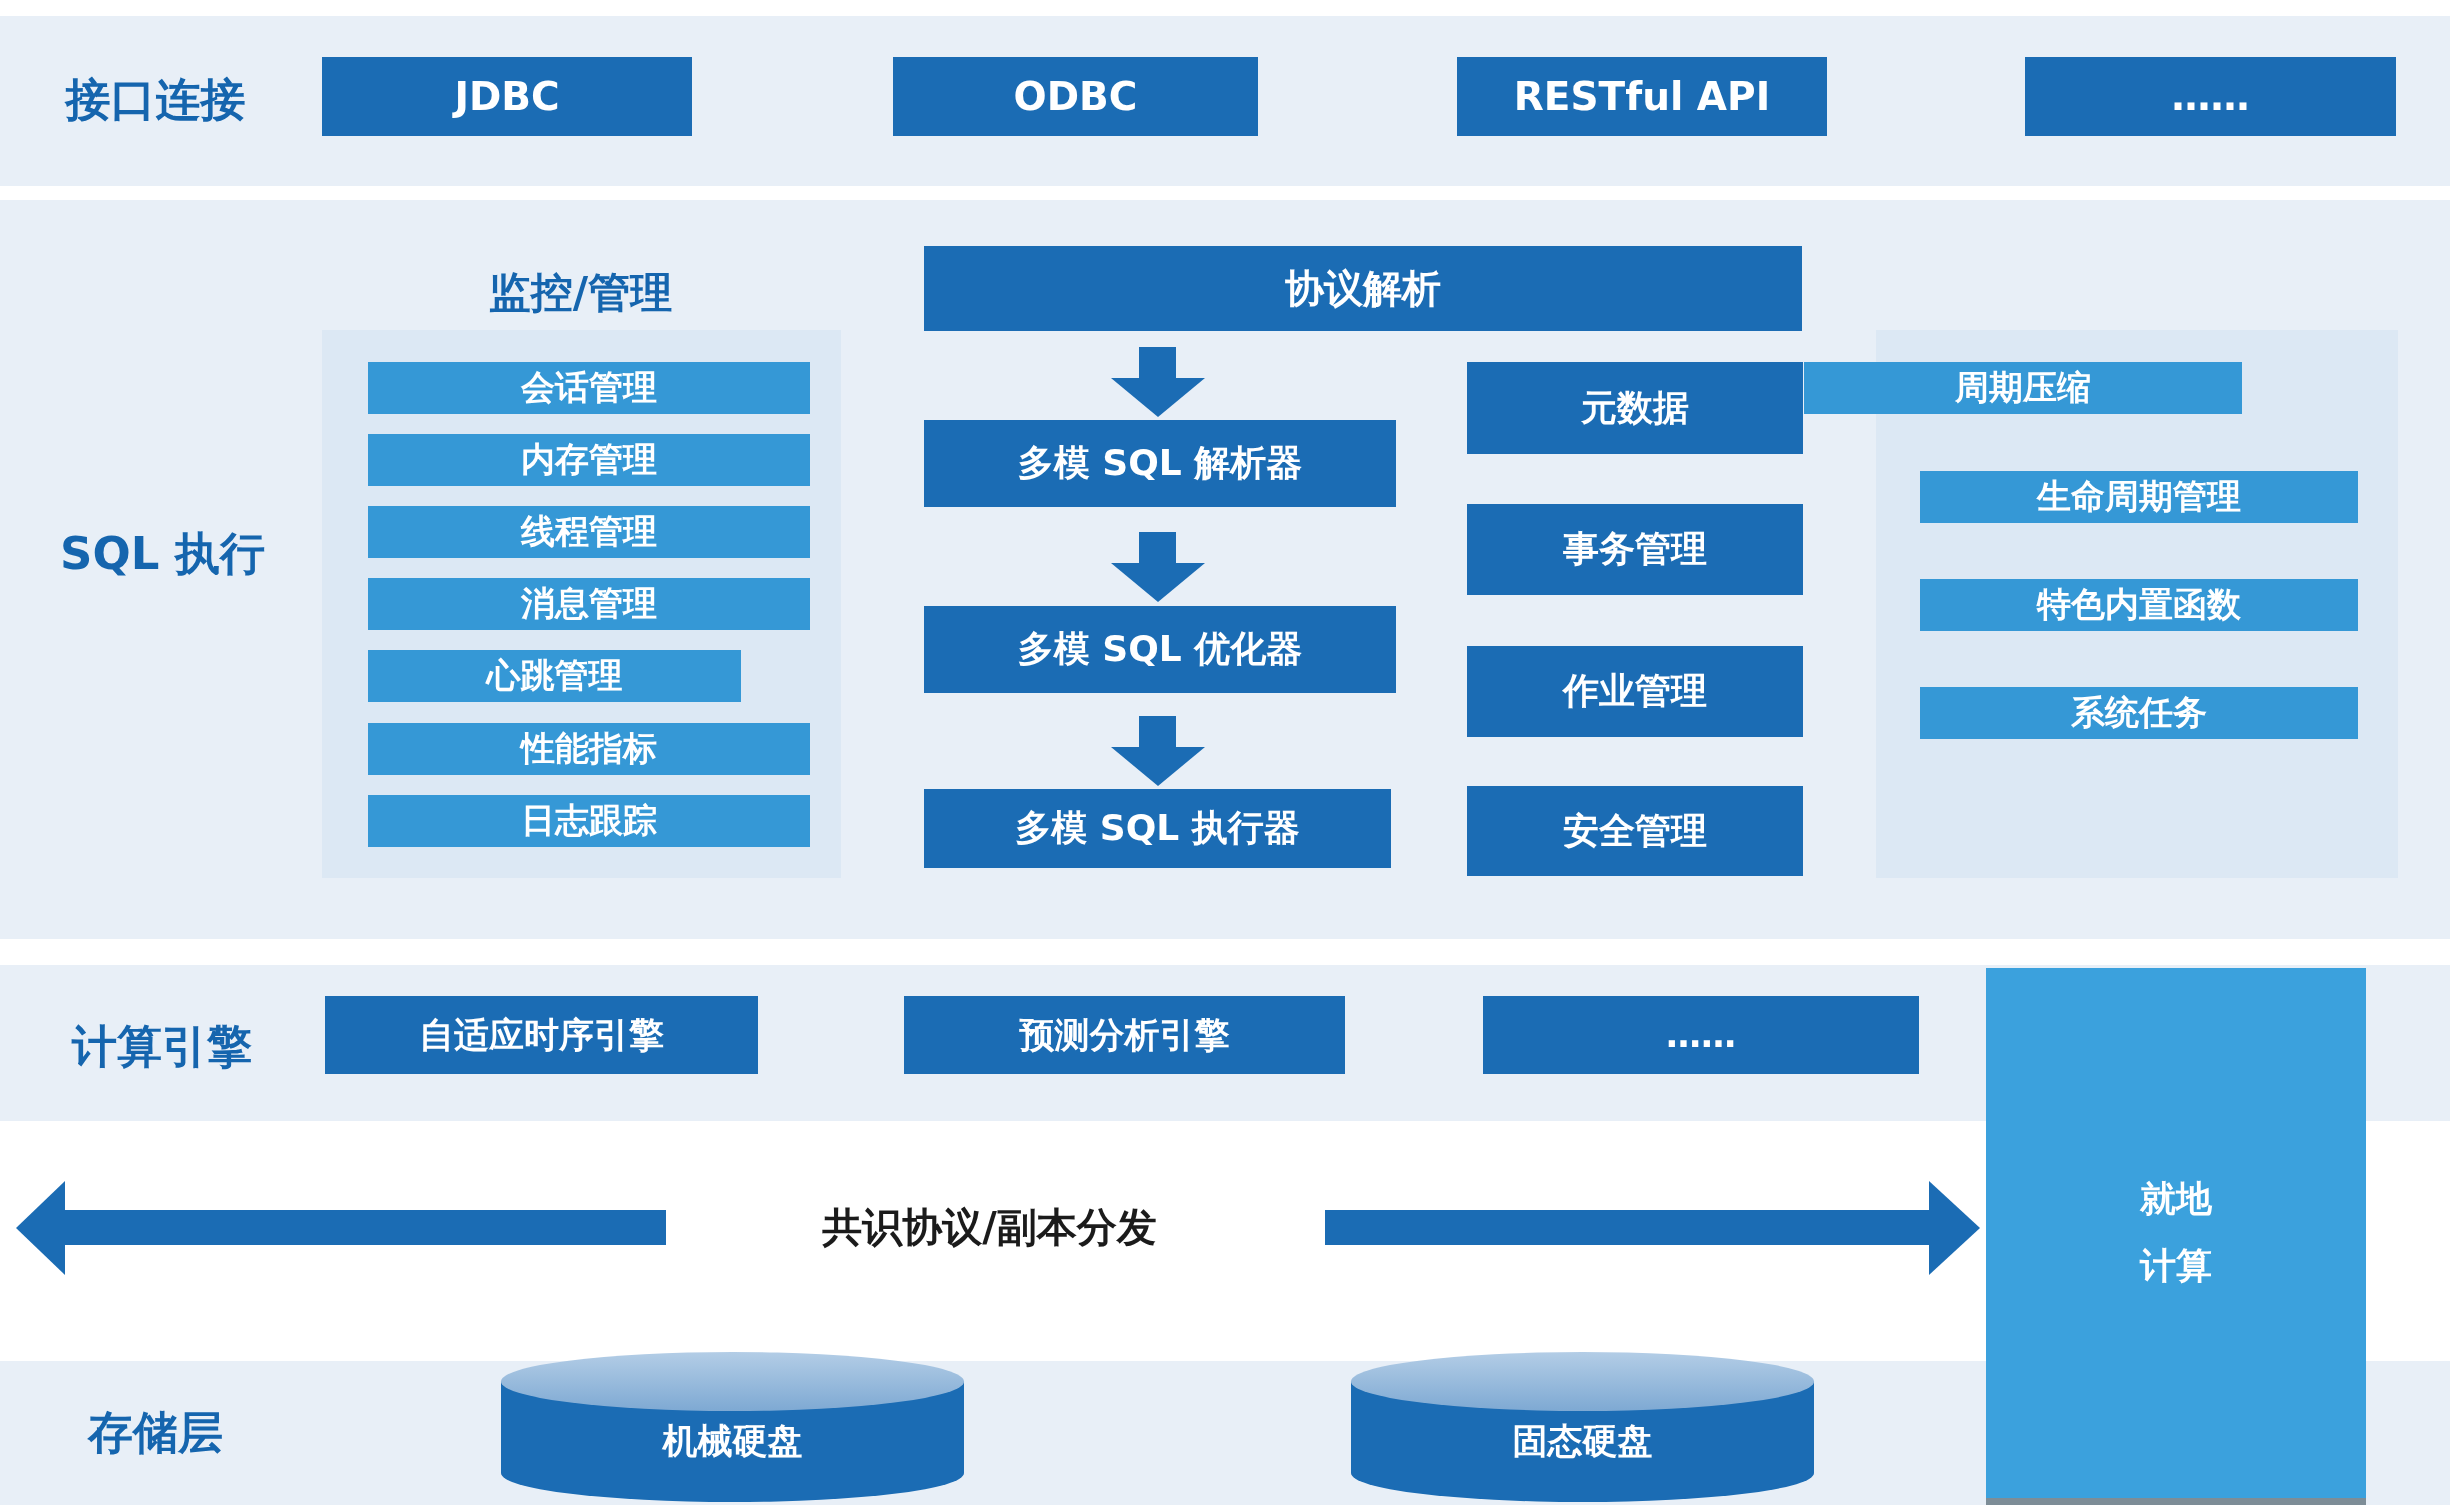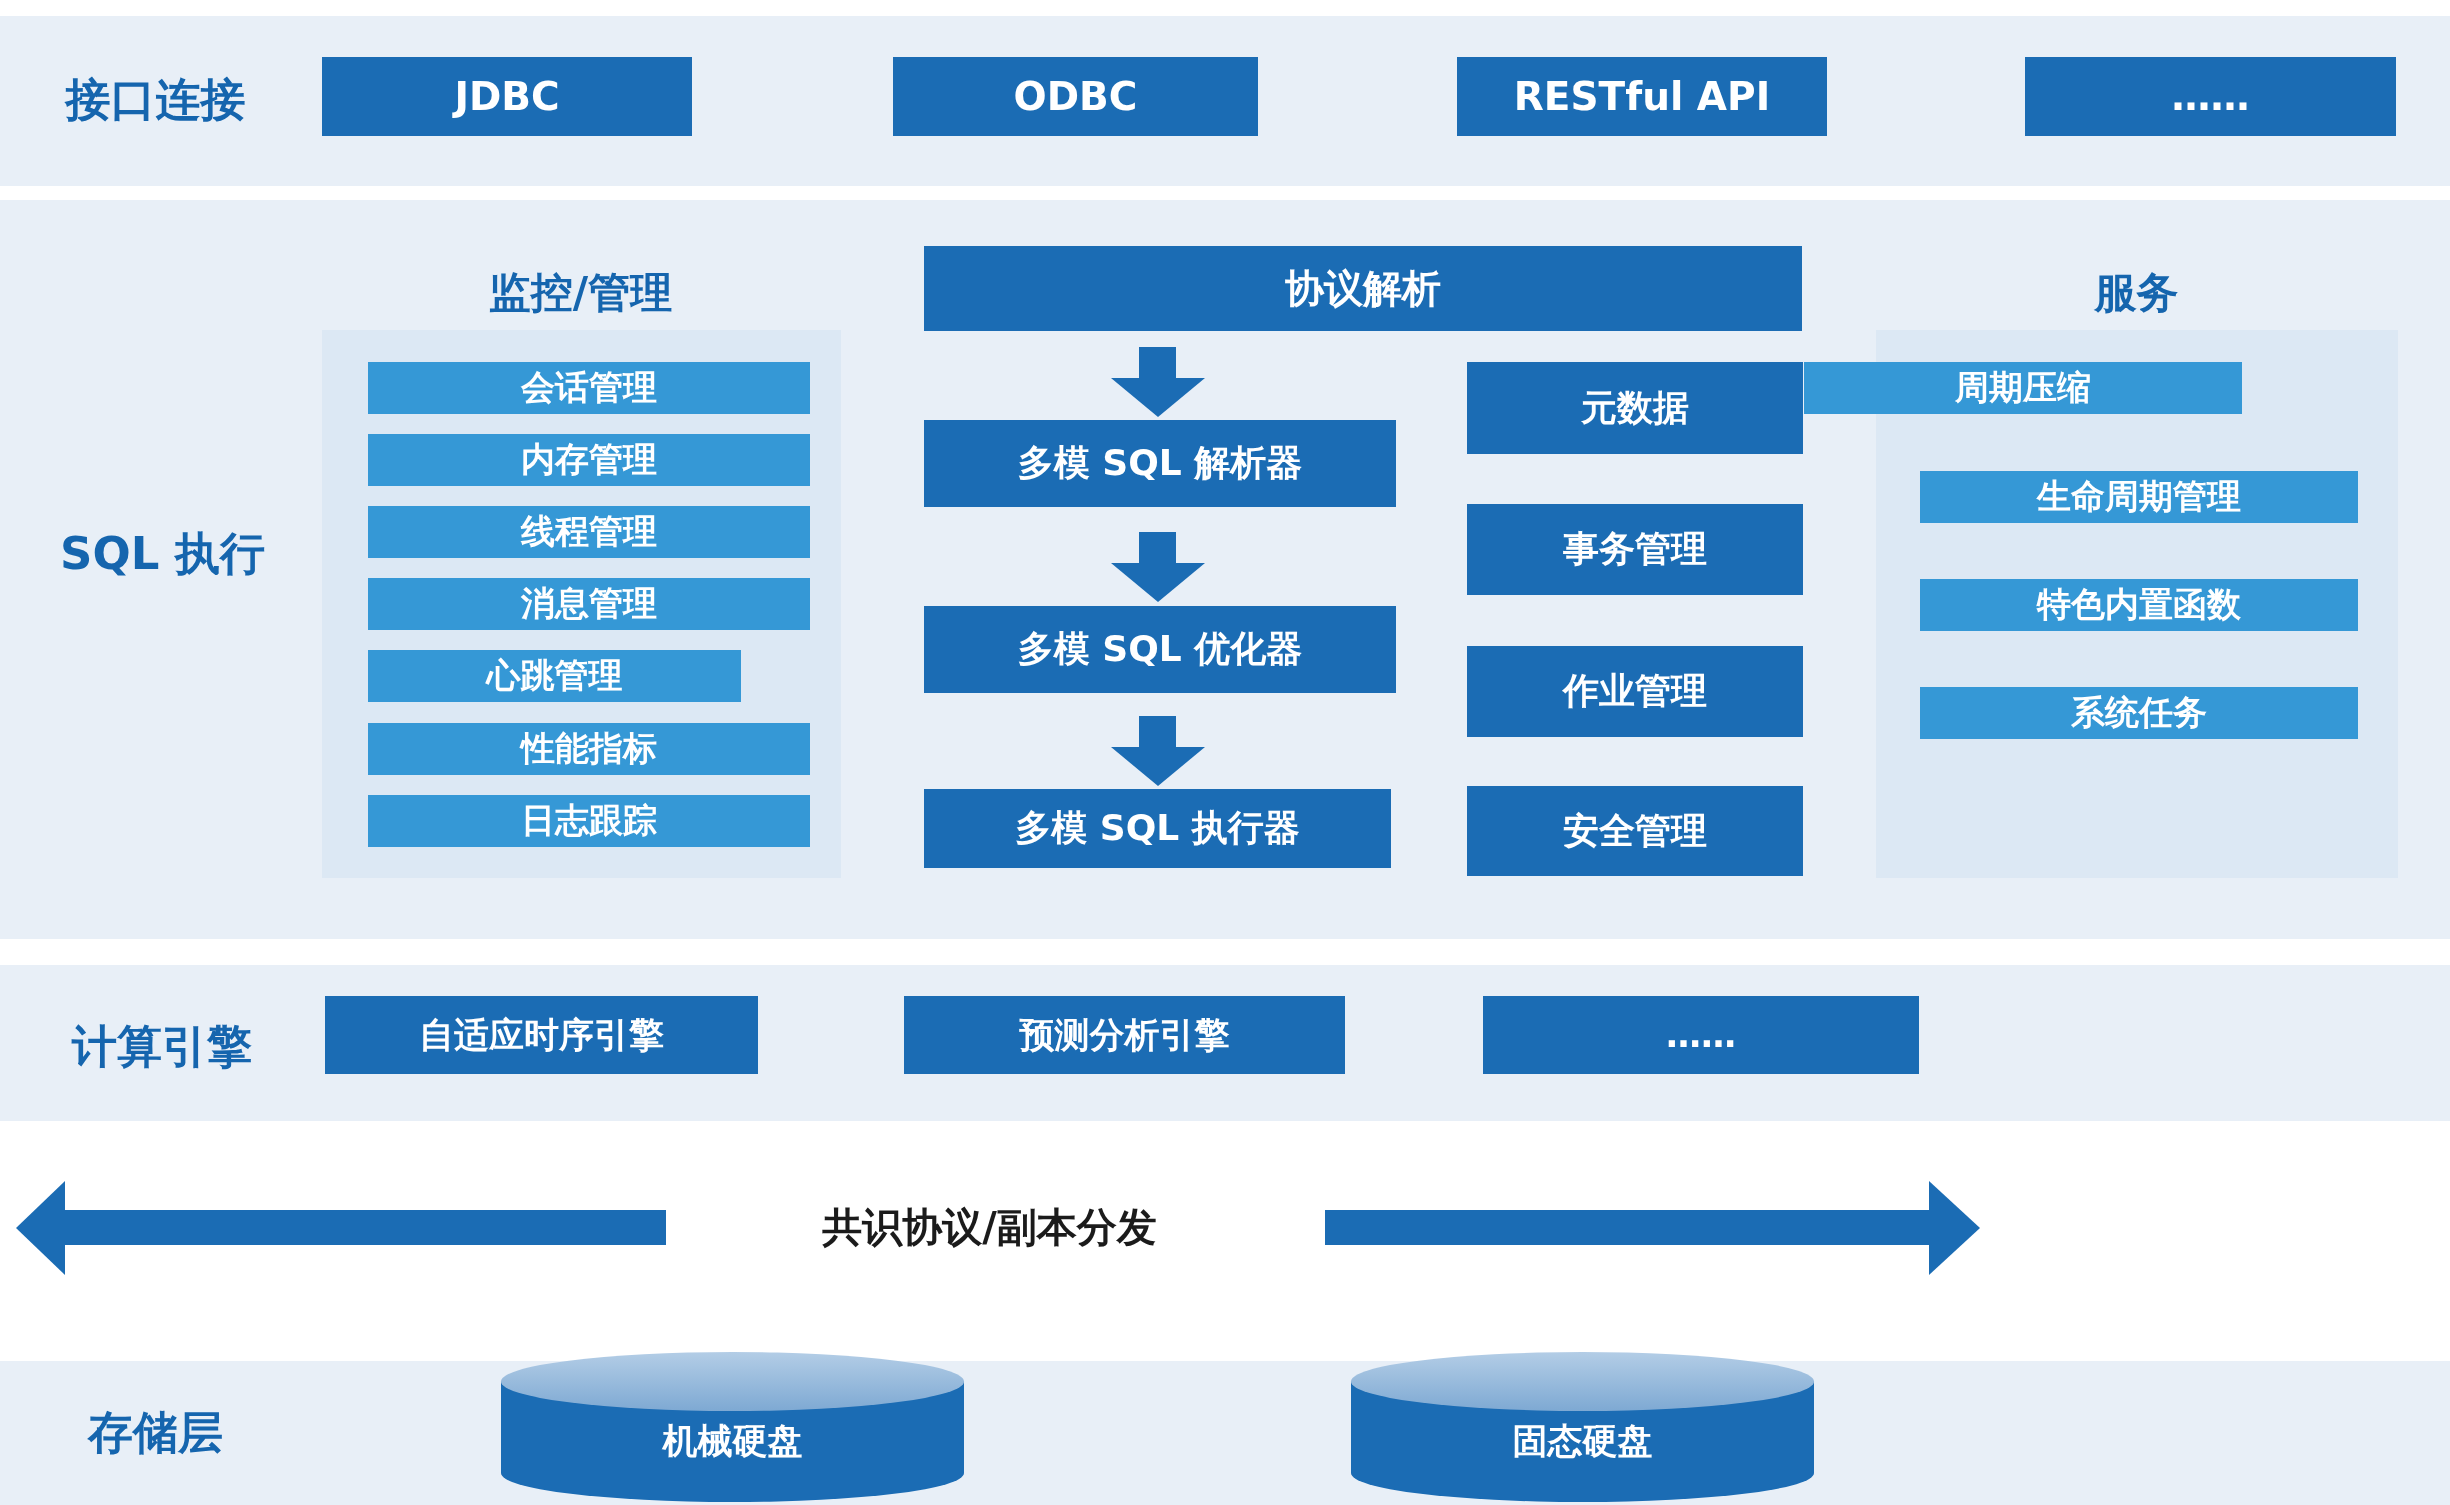--- a/index.html
+++ b/index.html
@@ -94,32 +94,35 @@
     <div class="da-stem"></div>
     <div class="da-head"></div>
   </div>
   <div class="box-dark fs58" style="left:924px;top:789px;width:467px;height:79px;">多模 SQL 执行器</div>
 
   <div class="box-dark fs58" style="left:1467px;top:362px;width:336px;height:92px;">元数据</div>
   <div class="box-dark fs58" style="left:1467px;top:504px;width:336px;height:91px;">事务管理</div>
   <div class="box-dark fs58" style="left:1467px;top:646px;width:336px;height:91px;">作业管理</div>
   <div class="box-dark fs58" style="left:1467px;top:786px;width:336px;height:90px;">安全管理</div>
 
-  <div class="col-title" style="left:1981px;top:268px;width:311px;height:50px;">服务</div>
   <div class="panel" style="left:1876px;top:330px;width:522px;height:548px;"></div>
   <div class="box-light fs54" style="left:1804px;top:362px;width:438px;height:52px;">周期压缩</div>
   <div class="box-light fs54" style="left:1920px;top:471px;width:438px;height:52px;">生命周期管理</div>
   <div class="box-light fs54" style="left:1920px;top:579px;width:438px;height:52px;">特色内置函数</div>
   <div class="box-light fs54" style="left:1920px;top:687px;width:438px;height:52px;">系统任务</div>
 
   <div class="section-label" style="left:56px;top:1022px;width:212px;height:50px;">计算引擎</div>
   <div class="box-dark fs56" style="left:325px;top:996px;width:433px;height:78px;">自适应时序引擎</div>
   <div class="box-dark fs56" style="left:904px;top:996px;width:441px;height:78px;">预测分析引擎</div>
   <div class="box-dark fs56" style="left:1483px;top:996px;width:436px;height:78px;">……</div>
 
+  <div class="inplace-box">
+    <span>就地</span>
+    <span>计算</span>
+  </div>
 
   <div class="h-arrow" style="left:15.6px;top:1181px;width:650px;">
     <div class="ha-head-left"></div>
     <div class="ha-body" style="left:47px;right:0;"></div>
   </div>
   <div class="consensus-text" style="left:697px;top:1204px;width:585px;height:47px;">共识协议/副本分发</div>
   <div class="h-arrow" style="left:1325px;top:1181px;width:655px;">
     <div class="ha-body" style="left:0;right:50px;"></div>
     <div class="ha-head-right"></div>
   </div>

